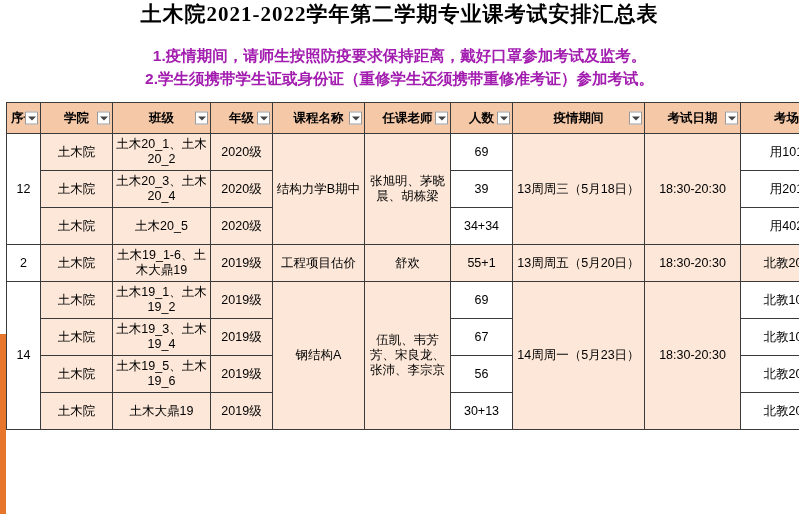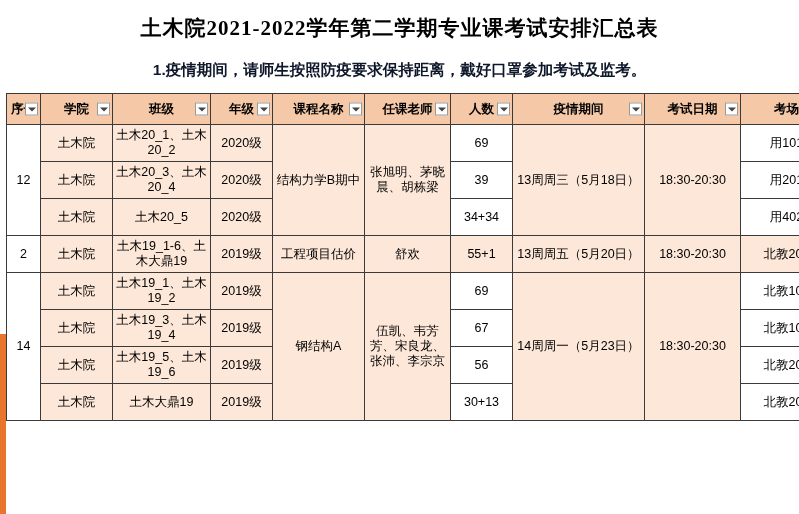--- a/index.html
+++ b/index.html
@@ -33,27 +33,26 @@
     top: 334px;
     width: 6px;
     height: 180px;
     background: #e8752c;
   }
   .title {
     text-align: center;
     font-size: 21px;
     font-weight: bold;
     color: #000000;
-    padding-top: 14px;
     letter-spacing: 1px;
     font-family: "Liberation Serif", serif;
   }
   .notice {
     text-align: center;
-    color: #0f172a;
+    color: #a21caf;
     font-weight: bold;
     font-size: 15.5px;
     line-height: 23px;
     margin-top: 16px;
     margin-bottom: 12px;
     font-family: "Liberation Sans", sans-serif;
   }
   table.main {
     border-collapse: collapse;
     width: 787px;
@@ -128,20 +127,21 @@
 <div class="sheet">
 
   <div class="left-strip">
     <div class="orange-a"></div>
   </div>
 
   <div class="title">土木院2021-2022学年第二学期专业课考试安排汇总表</div>
 
   <div class="notice">
     <div>1.疫情期间，请师生按照防疫要求保持距离，戴好口罩参加考试及监考。</div>
+    <div>2.学生须携带学生证或身份证（重修学生还须携带重修准考证）参加考试。</div>
   </div>
 
   <table class="main">
     <colgroup>
       <col class="col-seq">
         <col class="col-college">
         <col class="col-class">
         <col class="col-grade">
       <col class="col-course">
         <col class="col-teacher">

